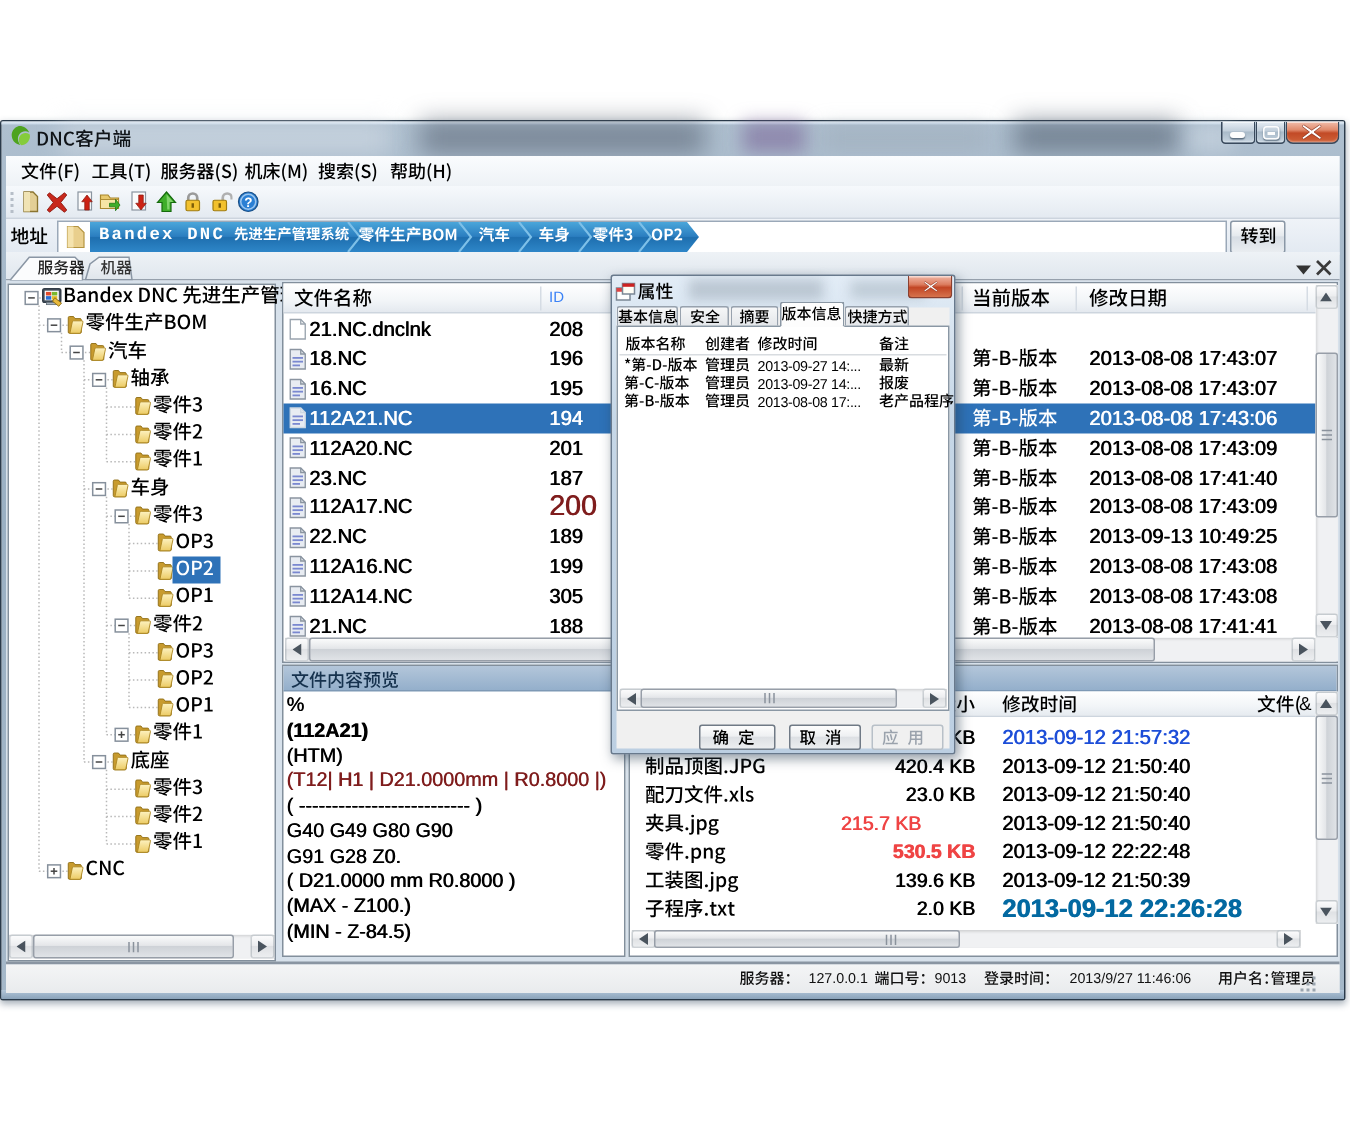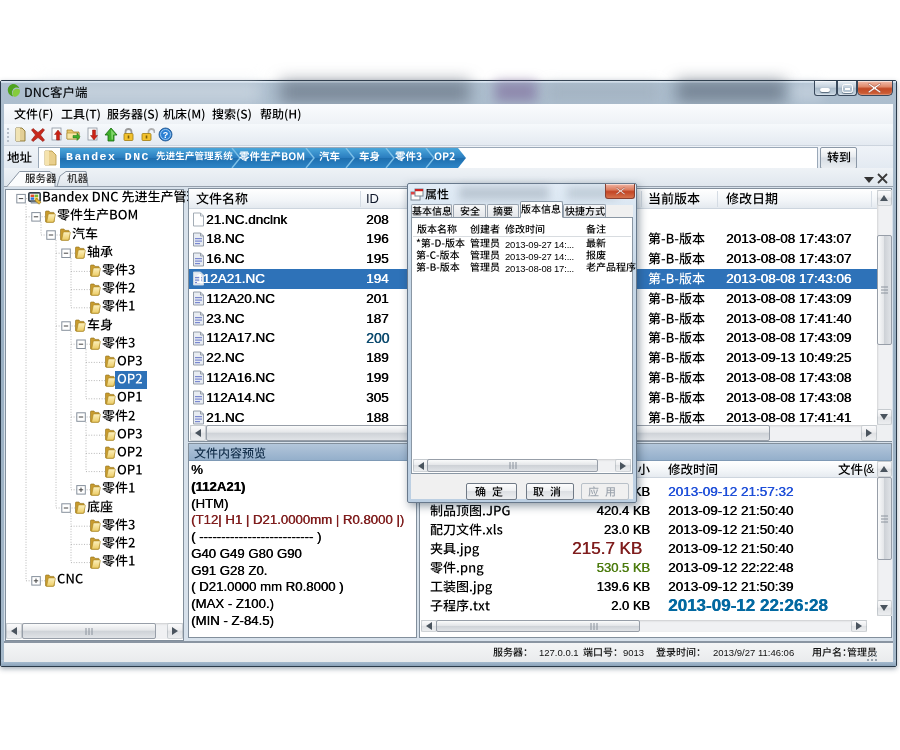--- a/index.html
+++ b/index.html
@@ -678,21 +678,21 @@
 <div style="position:absolute;left:410px;top:191px;width:1px;height:16px;background:#d5dce4;"></div>
 <div style="position:absolute;left:641px;top:191px;width:1px;height:16px;background:#d5dce4;"></div>
 <div style="position:absolute;left:717px;top:191px;width:1px;height:16px;background:#d5dce4;"></div>
 <div style="position:absolute;left:871px;top:191px;width:1px;height:16px;background:#d5dce4;"></div>
 <svg style="position:absolute;left:196px;top:192px;overflow:visible" width="53" height="14" fill="#000">
     <use href="#g7" transform="translate(0.0 11.4) scale(0.013 -0.013)"></use>
     <use href="#g8" transform="translate(13.0 11.4) scale(0.013 -0.013)"></use>
     <use href="#g78" transform="translate(26.0 11.4) scale(0.013 -0.013)"></use>
     <use href="#g79" transform="translate(39.0 11.4) scale(0.013 -0.013)"></use>
   </svg>
-<div style="position:absolute;top:192px;font-size:13px;color:#0f172a;font-weight:400;white-space:pre;line-height:14.3px;left:366px;text-align:center;">ID</div>
+<div style="position:absolute;top:192px;font-size:10px;color:#3b82f6;font-weight:400;white-space:pre;line-height:14.3px;left:366px;text-align:center;">ID</div>
 <svg style="position:absolute;left:648px;top:192px;overflow:visible" width="53" height="14" fill="#000">
     <use href="#g80" transform="translate(0.0 11.4) scale(0.013 -0.013)"></use>
     <use href="#g81" transform="translate(13.0 11.4) scale(0.013 -0.013)"></use>
     <use href="#g82" transform="translate(26.0 11.4) scale(0.013 -0.013)"></use>
     <use href="#g83" transform="translate(39.0 11.4) scale(0.013 -0.013)"></use>
   </svg>
 <svg style="position:absolute;left:726px;top:192px;overflow:visible" width="53" height="14" fill="#000">
     <use href="#g84" transform="translate(0.0 11.4) scale(0.013 -0.013)"></use>
     <use href="#g85" transform="translate(13.0 11.4) scale(0.013 -0.013)"></use>
     <use href="#g86" transform="translate(26.0 11.4) scale(0.013 -0.013)"></use>
@@ -741,21 +741,21 @@
   </svg>
 <div style="position:absolute;top:252.1px;font-size:13.5px;color:#000;font-weight:400;white-space:pre;line-height:14.9px;text-shadow:0.5px 0 0 currentColor;left:726px;">2013-08-08 17:43:07</div>
 <div style="position:absolute;left:189px;top:268.59999999999997px;width:688px;height:20.8px;background:#2e72b8;"></div>
 <svg style="position:absolute;left:192px;top:271.4px" width="13" height="15" viewBox="0 0 13 15">
 <path d="M1.5 1 h7 l3 3 v10 h-10 Z" fill="#e8ecf2" stroke="#cdd8e2" stroke-width="0.9"></path>
 <path d="M8.5 1 v3 h3" fill="none" stroke="#cdd8e2" stroke-width="0.9"></path>
 <rect x="3" y="6" width="7" height="1.2" fill="#7a88d0"></rect>
     <rect x="3" y="8.5" width="7" height="1.2" fill="#7a88d0"></rect>
     <rect x="3" y="11" width="5" height="1.2" fill="#7a88d0"></rect>
   </svg>
-<div style="position:absolute;top:271.9px;font-size:13.5px;color:#fff;font-weight:400;white-space:pre;line-height:14.9px;text-shadow:0.5px 0 0 currentColor;left:196px;">112A21.NC</div>
+<div style="position:absolute;top:271.9px;font-size:13.5px;color:#fff;font-weight:400;white-space:pre;line-height:14.9px;text-shadow:0.5px 0 0 currentColor;left:206px;">112A21.NC</div>
 <div style="position:absolute;top:271.9px;font-size:13.5px;color:#fff;font-weight:400;white-space:pre;line-height:14.9px;text-shadow:0.5px 0 0 currentColor;left:366px;">194</div>
 <svg style="position:absolute;left:648px;top:271.9px;overflow:visible" width="58" height="14" fill="#fff">
     <use href="#g88" transform="translate(0.0 11.4) scale(0.013 -0.013)"></use>
     <use href="#g89" transform="translate(13.0 11.4) scale(0.013 -0.013)"></use>
     <use href="#g50" transform="translate(17.6 11.4) scale(0.013 -0.013)"></use>
     <use href="#g89" transform="translate(26.3 11.4) scale(0.013 -0.013)"></use>
     <use href="#g82" transform="translate(31.0 11.4) scale(0.013 -0.013)"></use>
     <use href="#g83" transform="translate(44.0 11.4) scale(0.013 -0.013)"></use>
   </svg>
 <div style="position:absolute;top:271.9px;font-size:13.5px;color:#fff;font-weight:400;white-space:pre;line-height:14.9px;text-shadow:0.5px 0 0 currentColor;left:726px;">2013-08-08 17:43:06</div>
@@ -796,21 +796,21 @@
   </svg>
 <div style="position:absolute;top:311.5px;font-size:13.5px;color:#000;font-weight:400;white-space:pre;line-height:14.9px;text-shadow:0.5px 0 0 currentColor;left:726px;">2013-08-08 17:41:40</div>
 <svg style="position:absolute;left:192px;top:330.8px" width="13" height="15" viewBox="0 0 13 15">
 <path d="M1.5 1 h7 l3 3 v10 h-10 Z" fill="#e8ecf2" stroke="#8a94a0" stroke-width="0.9"></path>
 <path d="M8.5 1 v3 h3" fill="none" stroke="#8a94a0" stroke-width="0.9"></path>
 <rect x="3" y="6" width="7" height="1.2" fill="#7a88d0"></rect>
     <rect x="3" y="8.5" width="7" height="1.2" fill="#7a88d0"></rect>
     <rect x="3" y="11" width="5" height="1.2" fill="#7a88d0"></rect>
   </svg>
 <div style="position:absolute;top:331.3px;font-size:13.5px;color:#000;font-weight:400;white-space:pre;line-height:14.9px;text-shadow:0.5px 0 0 currentColor;left:206px;">112A17.NC</div>
-<div style="position:absolute;top:331.3px;font-size:14px;color:#0c4a6e;font-weight:400;white-space:pre;line-height:14.9px;text-shadow:0.5px 0 0 currentColor;left:366px;">200</div>
+<div style="position:absolute;top:331.3px;font-size:19px;color:#7f1d1d;font-weight:400;white-space:pre;line-height:14.9px;text-shadow:0.5px 0 0 currentColor;left:366px;">200</div>
 <svg style="position:absolute;left:648px;top:331.3px;overflow:visible" width="58" height="14" fill="#000">
     <use href="#g88" transform="translate(0.0 11.4) scale(0.013 -0.013)"></use>
     <use href="#g89" transform="translate(13.0 11.4) scale(0.013 -0.013)"></use>
     <use href="#g50" transform="translate(17.6 11.4) scale(0.013 -0.013)"></use>
     <use href="#g89" transform="translate(26.3 11.4) scale(0.013 -0.013)"></use>
     <use href="#g82" transform="translate(31.0 11.4) scale(0.013 -0.013)"></use>
     <use href="#g83" transform="translate(44.0 11.4) scale(0.013 -0.013)"></use>
   </svg>
 <div style="position:absolute;top:331.3px;font-size:13.5px;color:#000;font-weight:400;white-space:pre;line-height:14.9px;text-shadow:0.5px 0 0 currentColor;left:726px;">2013-08-08 17:43:09</div>
 <svg style="position:absolute;left:192px;top:350.6px" width="13" height="15" viewBox="0 0 13 15">
@@ -997,31 +997,31 @@
 <div style="position:absolute;top:523px;font-size:13px;color:#000;font-weight:400;white-space:pre;line-height:14.3px;transform:translateX(-100%);text-shadow:0.5px 0 0 currentColor;left:650px;">23.0 KB</div>
 <div style="position:absolute;top:523px;font-size:13.5px;color:#000;font-weight:400;white-space:pre;line-height:14.9px;text-shadow:0.5px 0 0 currentColor;left:668px;">2013-09-12 21:50:40</div>
 <svg style="position:absolute;left:430px;top:542px;overflow:visible" width="50" height="14" fill="#000">
     <use href="#g112" transform="translate(0.0 11.4) scale(0.013 -0.013)"></use>
     <use href="#g13" transform="translate(13.0 11.4) scale(0.013 -0.013)"></use>
     <use href="#g102" transform="translate(26.0 11.4) scale(0.013 -0.013)"></use>
     <use href="#g113" transform="translate(29.9 11.4) scale(0.013 -0.013)"></use>
     <use href="#g114" transform="translate(33.6 11.4) scale(0.013 -0.013)"></use>
     <use href="#g115" transform="translate(41.8 11.4) scale(0.013 -0.013)"></use>
   </svg>
-<div style="position:absolute;top:542px;font-size:17px;color:#7f1d1d;font-weight:400;white-space:pre;line-height:14.3px;transform:translateX(-100%);text-shadow:0.5px 0 0 currentColor;left:642px;">215.7 KB</div>
+<div style="position:absolute;top:542px;font-size:13px;color:#ef4444;font-weight:400;white-space:pre;line-height:14.3px;transform:translateX(-100%);text-shadow:0.5px 0 0 currentColor;left:614px;">215.7 KB</div>
 <div style="position:absolute;top:542px;font-size:13.5px;color:#000;font-weight:400;white-space:pre;line-height:14.9px;text-shadow:0.5px 0 0 currentColor;left:668px;">2013-09-12 21:50:40</div>
 <svg style="position:absolute;left:430px;top:561px;overflow:visible" width="55" height="14" fill="#000">
     <use href="#g65" transform="translate(0.0 11.4) scale(0.013 -0.013)"></use>
     <use href="#g8" transform="translate(13.0 11.4) scale(0.013 -0.013)"></use>
     <use href="#g102" transform="translate(26.0 11.4) scale(0.013 -0.013)"></use>
     <use href="#g114" transform="translate(29.9 11.4) scale(0.013 -0.013)"></use>
     <use href="#g52" transform="translate(38.1 11.4) scale(0.013 -0.013)"></use>
     <use href="#g115" transform="translate(46.2 11.4) scale(0.013 -0.013)"></use>
   </svg>
-<div style="position:absolute;top:561px;font-size:13px;color:#4d7c0f;font-weight:400;white-space:pre;line-height:14.3px;transform:translateX(-100%);text-shadow:0.5px 0 0 currentColor;left:650px;">530.5 KB</div>
+<div style="position:absolute;top:561px;font-size:13px;color:#ef4444;font-weight:700;white-space:pre;line-height:14.3px;transform:translateX(-100%);text-shadow:0.5px 0 0 currentColor;left:650px;">530.5 KB</div>
 <div style="position:absolute;top:561px;font-size:13.5px;color:#000;font-weight:400;white-space:pre;line-height:14.9px;text-shadow:0.5px 0 0 currentColor;left:668px;">2013-09-12 22:22:48</div>
 <svg style="position:absolute;left:430px;top:580px;overflow:visible" width="63" height="14" fill="#000">
     <use href="#g12" transform="translate(0.0 11.4) scale(0.013 -0.013)"></use>
     <use href="#g116" transform="translate(13.0 11.4) scale(0.013 -0.013)"></use>
     <use href="#g101" transform="translate(26.0 11.4) scale(0.013 -0.013)"></use>
     <use href="#g102" transform="translate(39.0 11.4) scale(0.013 -0.013)"></use>
     <use href="#g113" transform="translate(42.9 11.4) scale(0.013 -0.013)"></use>
     <use href="#g114" transform="translate(46.6 11.4) scale(0.013 -0.013)"></use>
     <use href="#g115" transform="translate(54.8 11.4) scale(0.013 -0.013)"></use>
   </svg>

